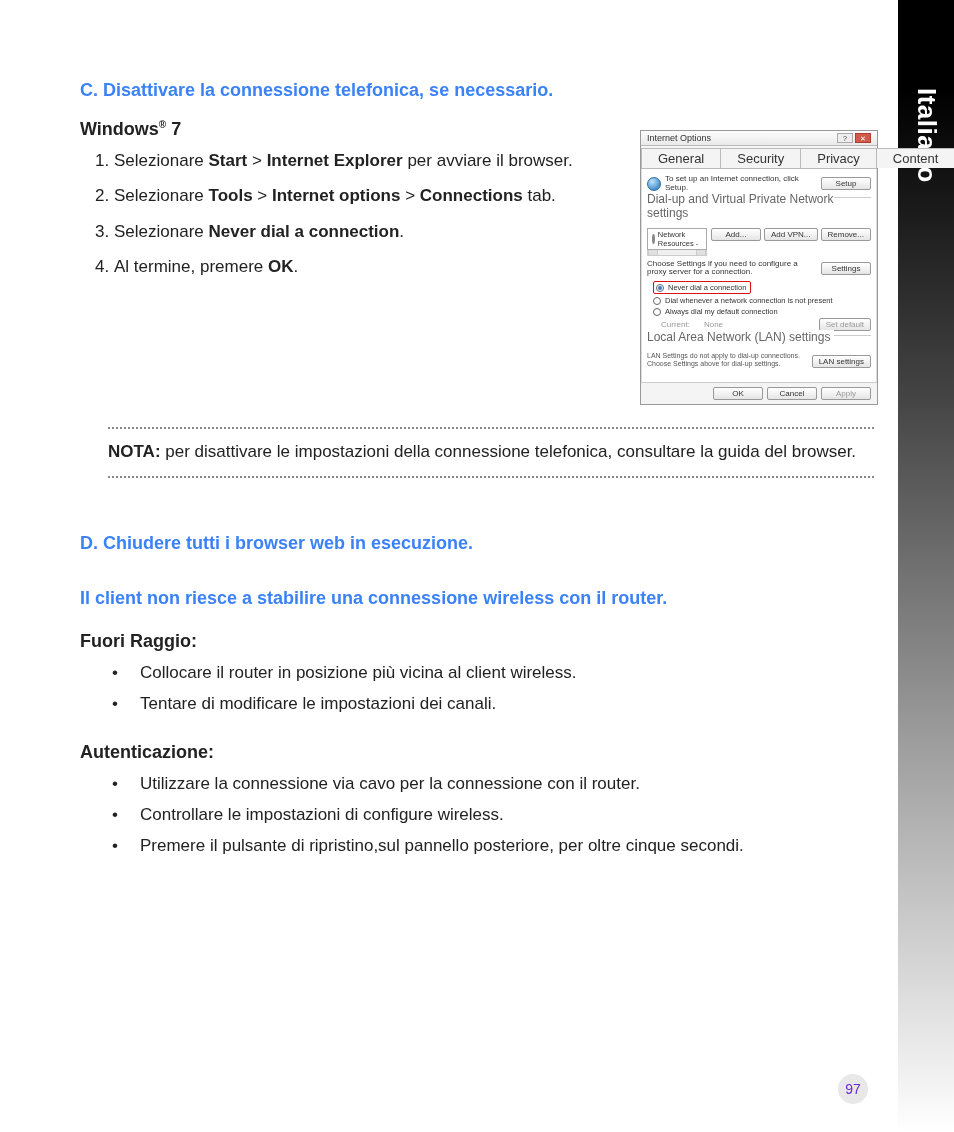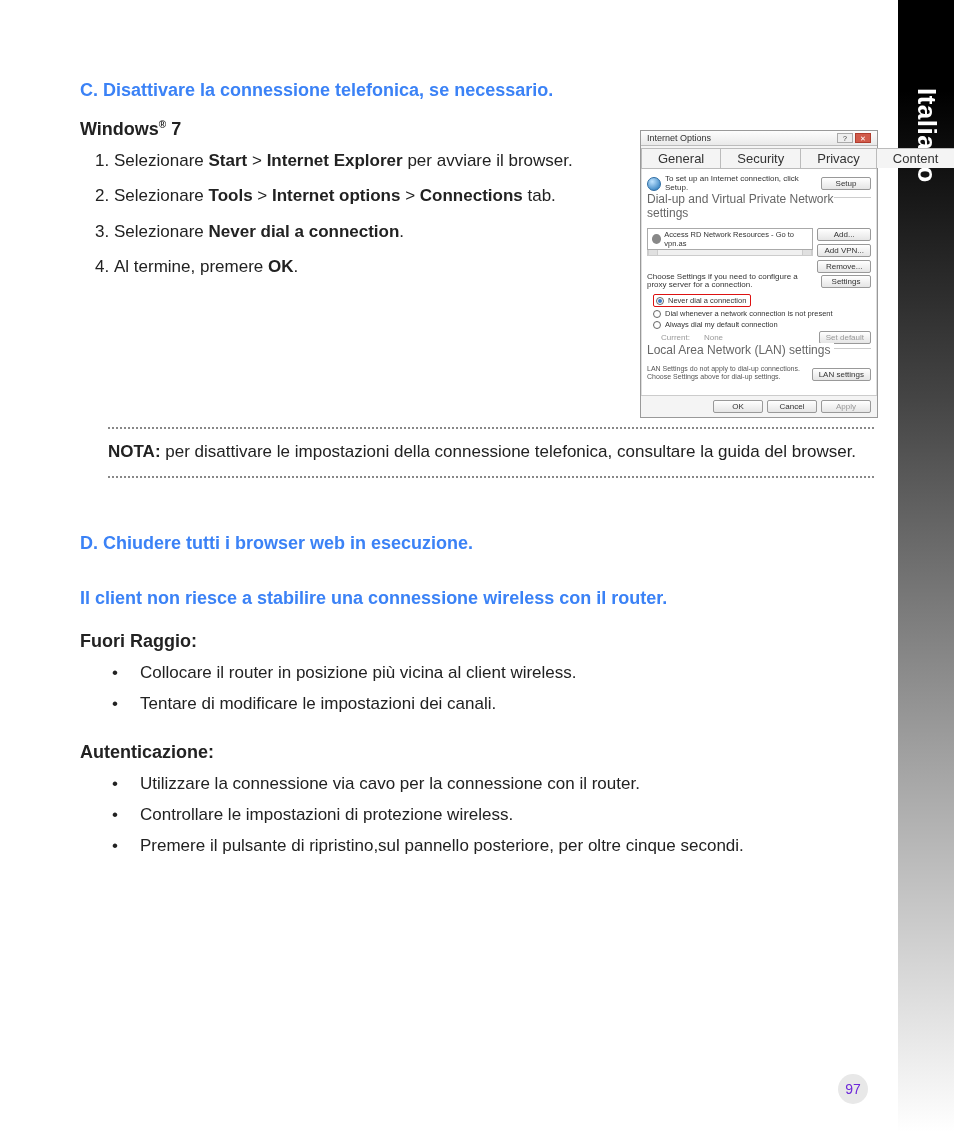--- a/index.html
+++ b/index.html
@@ -56,21 +56,21 @@
   .listbox { border:1px solid #aaa; height:22px; padding:2px 4px; font-size:7.5px; display:flex; align-items:center; gap:3px; background:#fff; overflow:hidden;}
   .listbox .li-icon { width:10px; height:10px; border-radius:50%; background:#888;}
   .scroll { height:6px; background:#f0f0f0; border:1px solid #ccc; border-top:none; margin-bottom:4px; position:relative;}
   .scroll::before, .scroll::after { content:""; position:absolute; top:0; width:8px; height:100%; background:#e0e0e0; border-left:1px solid #ccc; border-right:1px solid #ccc;}
   .scroll::before{left:0;} .scroll::after{right:0;}
   .radio-row { display:flex; align-items:center; gap:4px; margin:2px 0 2px 6px; font-size:7.5px;}
   .radio { width:8px; height:8px; border:1px solid #666; border-radius:50%; display:inline-flex; align-items:center; justify-content:center;}
   .radio.sel::after{content:""; width:4px; height:4px; background:#3a78c9; border-radius:50%;}
   .hl { border:1.5px solid #d11; padding:1px 4px 1px 2px; border-radius:2px; display:inline-flex; align-items:center; gap:4px;}
   .muted { color:#999; }
-  .btns-col { display:flex; flex-direction:column; gap:3px; margin-left:4px;}
+  .btns-col { display:flex; flex-direction:row; gap:3px; margin-left:4px;}
   .listrow{display:flex; align-items:flex-start;}
   .listrow .left{flex:1;}
   .footer-btns { display:flex; justify-content:flex-end; gap:4px; padding:4px 6px; border-top:1px solid #ccc; background:#f4f4f4;}
   .small-note{font-size:7px; line-height:1.1; color:#555; margin-bottom:4px;}
   .sec-mid{margin-top:55px;}
   .sec-gap{margin-top:34px;}
   sup{font-size:10px;}
 </style>
 </head>
 <body>
@@ -118,21 +118,21 @@
 
     <div class="h-sub" style="margin-top:22px;">Fuori Raggio:</div>
     <ul class="bul">
       <li>Collocare il router in posizione più vicina al client wireless.</li>
       <li>Tentare di modificare le impostazioni dei canali.</li>
     </ul>
 
     <div class="h-sub" style="margin-top:26px;">Autenticazione:</div>
     <ul class="bul">
       <li> Utilizzare la connessione via cavo per la connessione con il router.</li>
-      <li>Controllare le impostazioni di protezione wireless.</li>
+      <li>Controllare le impostazioni di configure wireless.</li>
       <li>Premere il pulsante di ripristino,sul pannello posteriore, per oltre cinque secondi.</li>
     </ul>
 
   </div>
 
   <div class="shot">
     <div class="title">
       <span>Internet Options</span>
       <span class="wbtns">
         <span class="wb">?</span>

